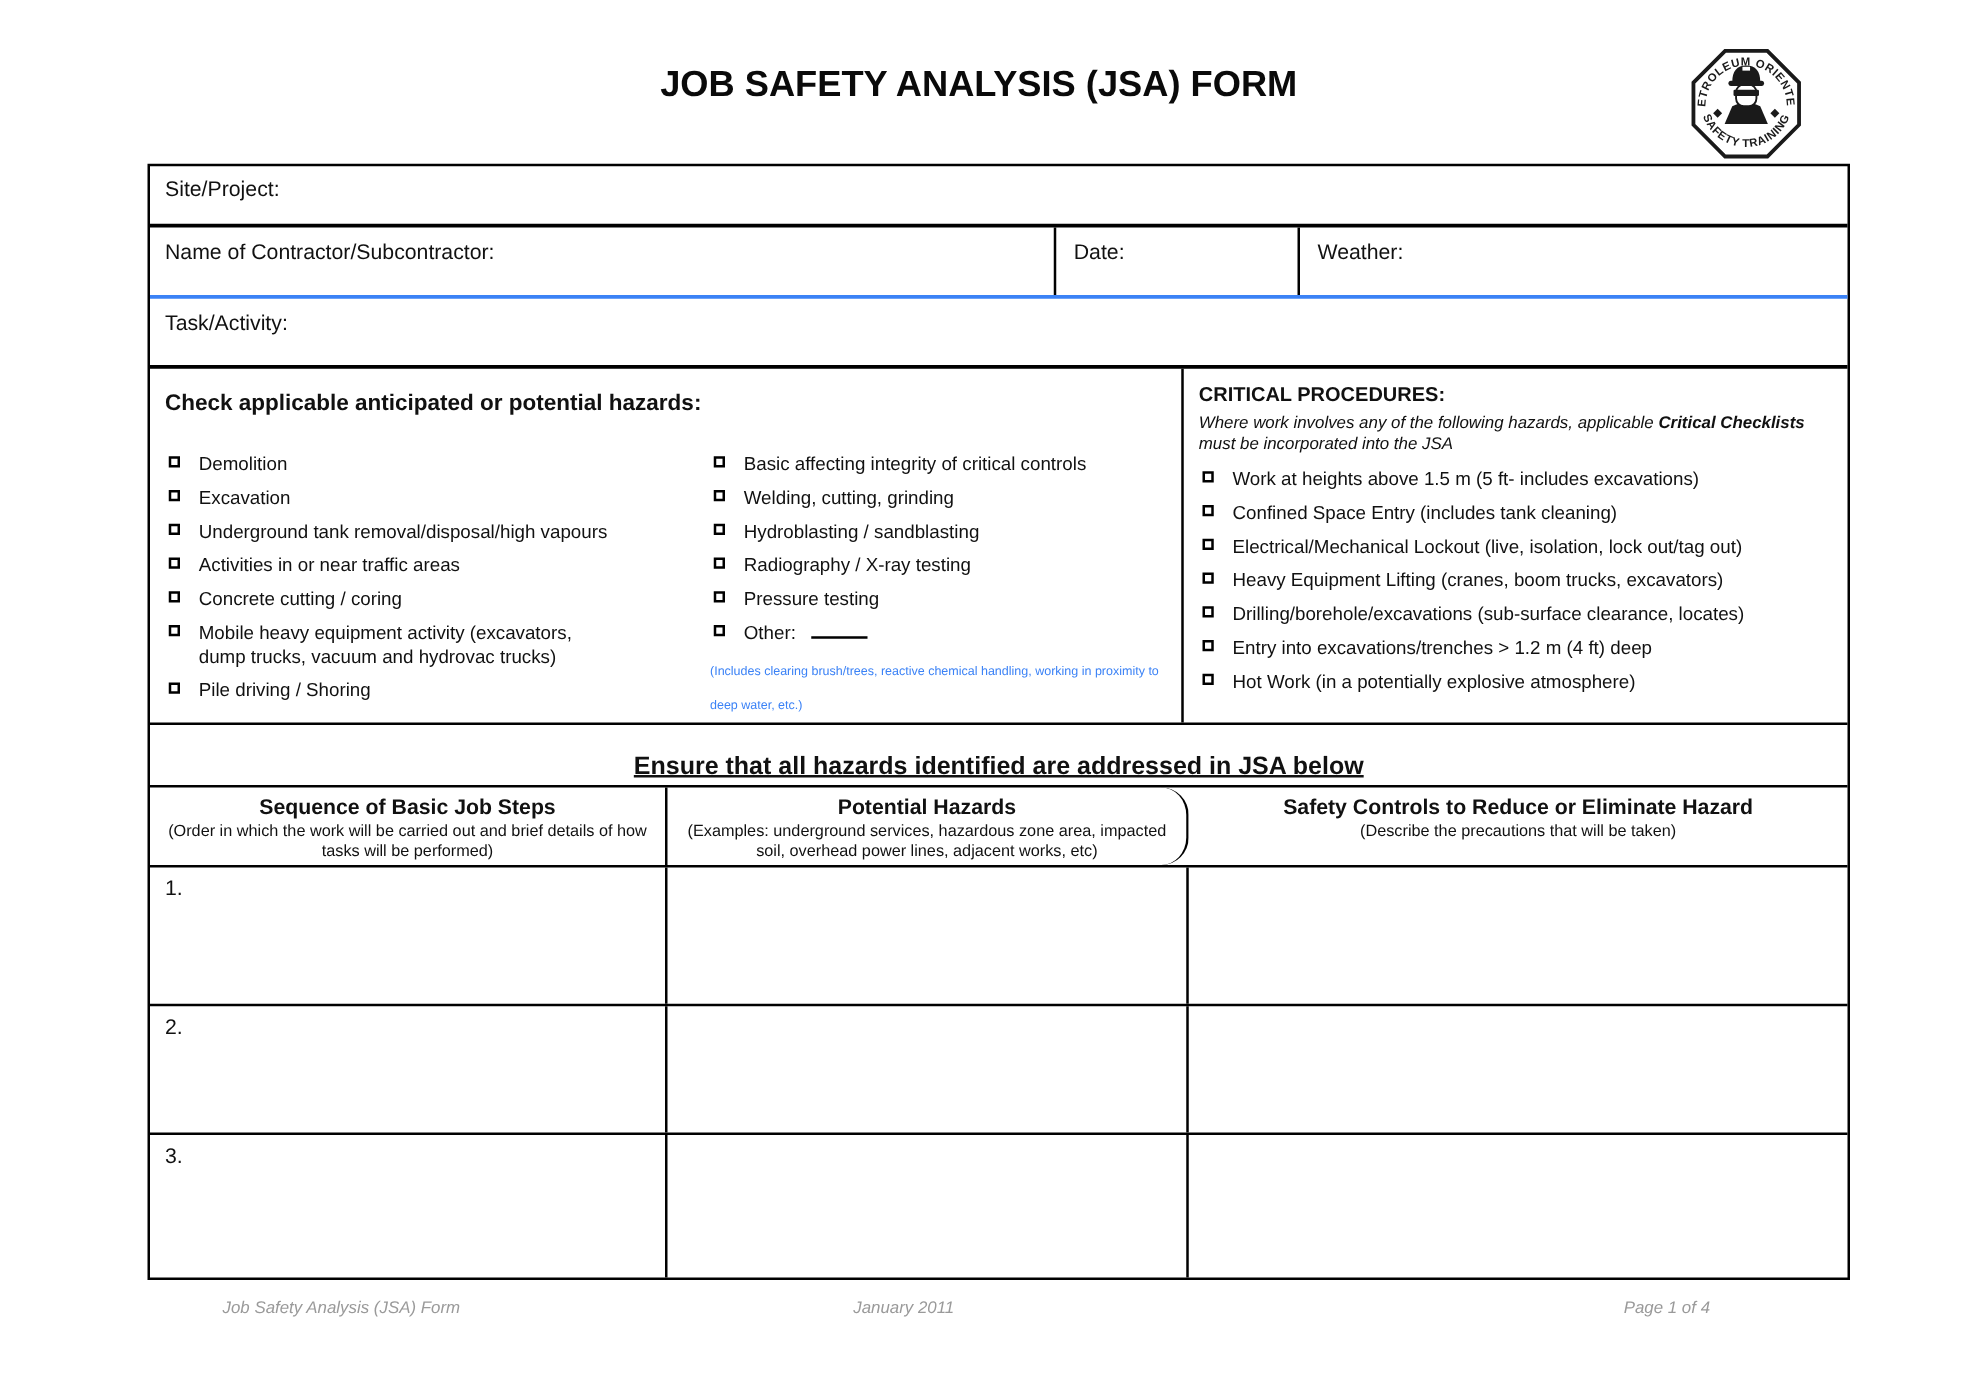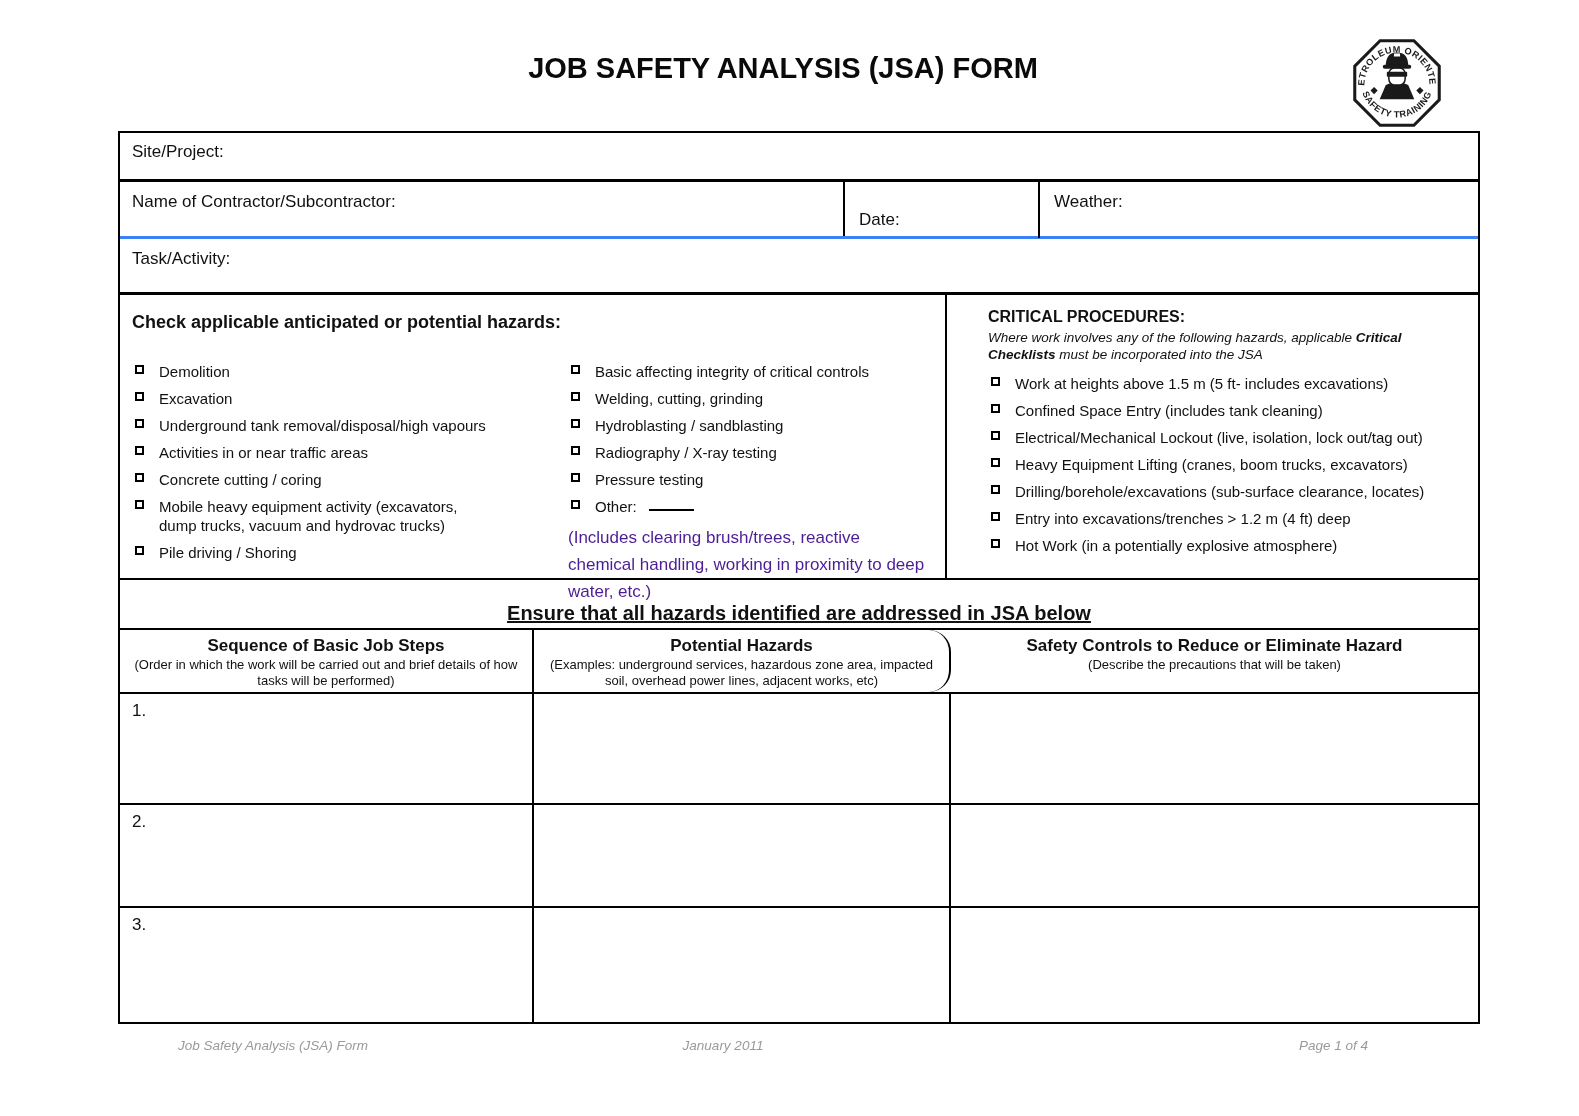--- a/index.html
+++ b/index.html
@@ -18,44 +18,44 @@
   }
   .logo { position: absolute; top: 34px; left: 1340px; width: 114px; height: 102px; }
 
   .form {
     position: absolute; top: 131px; left: 118px; width: 1362px;
     border: 2px solid #000;
   }
   .row-site { height: 49px; border-bottom: 3px solid #000; padding: 9px 12px; font-size: 17px; }
   .row-contractor { height: 57px; border-bottom: 3px solid #3b82f6; display: flex; justify-content: flex-end; }
   .cell-contractor { width: 725px; border-right: 2px solid #000; padding: 10px 12px; font-size: 17px; }
-  .cell-date { width: 195px; border-right: 2px solid #000; padding: 28px 14px; font-size: 17px; }
+  .cell-date { width: 195px; border-right: 2px solid #000; padding: 10px 14px; font-size: 17px; }
   .cell-weather { flex: 1; padding: 10px 14px; font-size: 17px; }
   .row-task { height: 56px; border-bottom: 3px solid #000; padding: 10px 12px; font-size: 17px; }
 
   .hazards { height: 285px; border-bottom: 2px solid #000; display: flex; }
   .hazards-left { width: 827px; border-right: 2px solid #000; padding: 17px 14px 0 12px; }
   .hazards-heading { font-size: 18px; font-weight: bold; margin-bottom: 29px; }
   .hazards-cols { display: flex; }
   .hcol1 { width: 436px; }
   .hcol2 { flex: 1; }
 
   .chk-item { display: flex; align-items: flex-start; margin-bottom: 8px; font-size: 15px; line-height: 19px; }
   .checkbox {
     flex: none; width: 9px; height: 9px;
     border: 2px solid #000; margin: 3px 15px 0 3px;
     background: #fff; cursor: pointer;
   }
   .chk-label { white-space: pre-line; }
   .gap-above { margin-top: 5px; }
   .blank-line { display: inline-block; width: 45px; border-bottom: 2px solid #000; height: 14px; margin-left: 12px; }
 
-  .other-note { font-size: 17px; color: #4c1d95; line-height: 27px; margin-top: 4px; }
-
-  .hazards-right { flex: 1; padding: 13px 6px 0 12px; margin-left: 29px; }
+  .other-note { font-size: 10px; color: #3b82f6; line-height: 27px; margin-top: 4px; }
+
+  .hazards-right { flex: 1; padding: 13px 6px 0 12px; }
   .cp-heading { font-size: 16px; font-weight: bold; }
   .cp-intro { font-size: 13.5px; font-style: italic; line-height: 17px; margin: 3px 0 11px 0; }
   .cp-intro b { font-weight: bold; }
 
   .banner { height: 50px; border-bottom: 2px solid #000; display: flex; align-items: flex-end; justify-content: center; padding-bottom: 3px; }
   .banner-text { font-size: 20px; font-weight: bold; text-decoration: underline; }
 
   .thead { display: flex; height: 64px; border-bottom: 2px solid #000; text-align: center; }
   .th { padding: 6px 8px 0 8px; }
   .th1 { width: 414px; border-right: 2px solid #000; }

